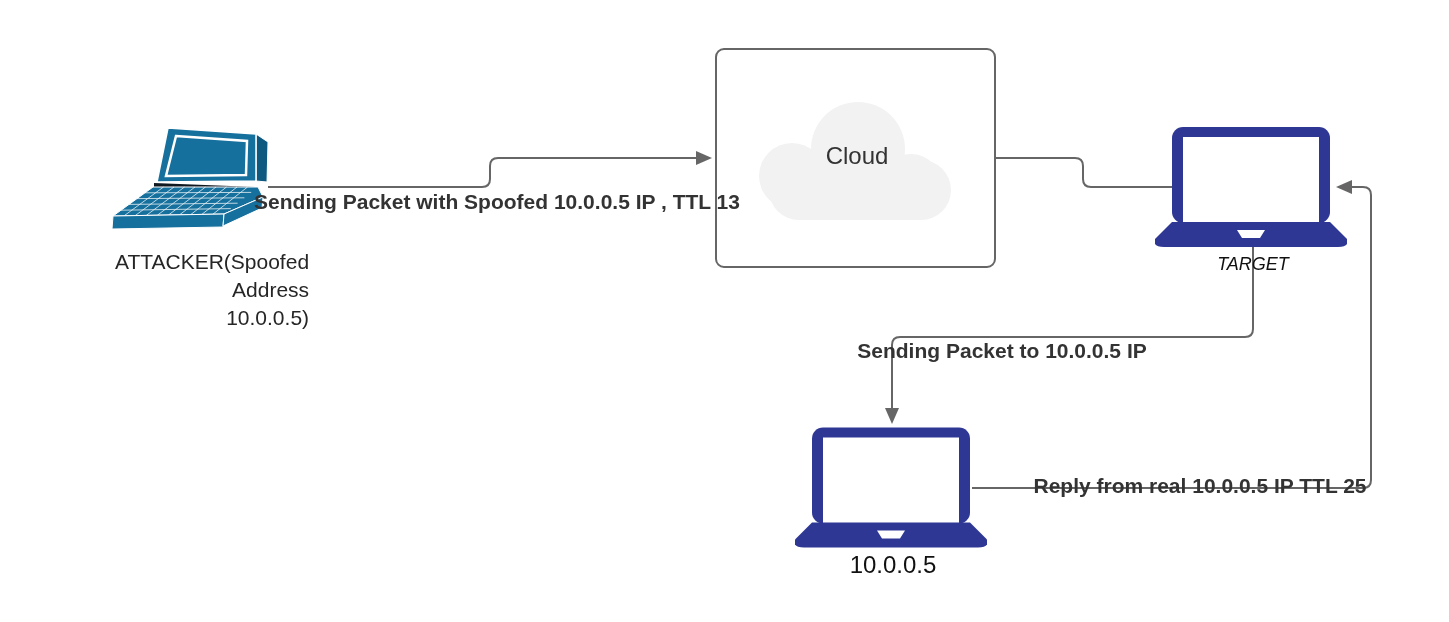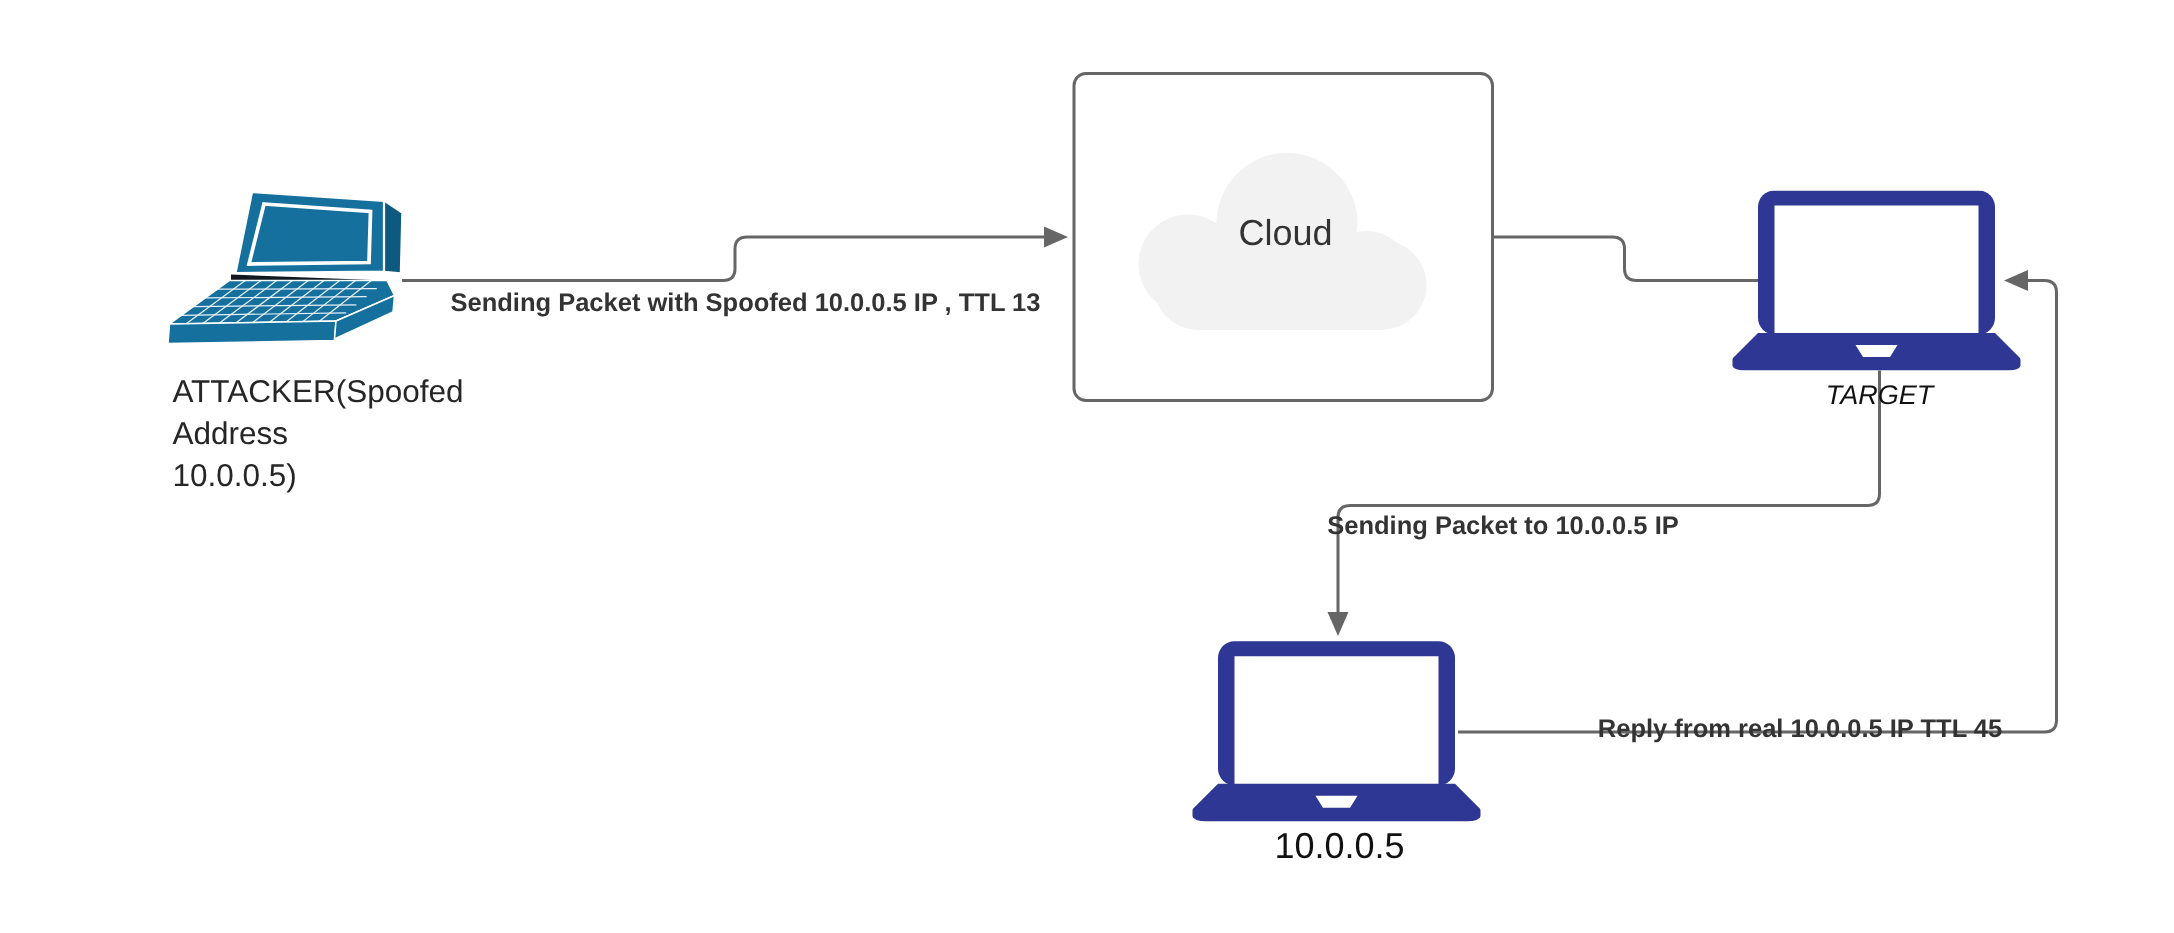--- a/index.html
+++ b/index.html
@@ -15,24 +15,24 @@
     position: absolute;
     left: 0; top: 0;
     z-index: 1;
   }
   .node-icon { position: absolute; z-index: 2; }
   .label {
     position: absolute;
     z-index: 3;
     transform: translate(-50%, -50%);
     white-space: nowrap;
-    text-align: left;
+    text-align: right;
   }
   .edge-label {
-    font-size: 17px;
+    font-size: 21px;
     font-weight: bold;
     color: #333333;
   }
   .node-label { color: #262626; margin-left: 22px; }
   .attacker-label {
     font-size: 21px;
     line-height: 28px;
     white-space: pre-line;
     color: #262626;
   }
@@ -138,15 +138,15 @@
   <div class="label cloud-label" style="left:857px; top:156px;">Cloud</div>
 
   <div class="label target-label" style="left:1253px; top:264px;">TARGET</div>
 
   <div class="label host-label" style="left:893px; top:565px;">10.0.0.5</div>
 
   <div class="label edge-label" style="left:497px; top:202px;">Sending Packet with Spoofed 10.0.0.5 IP , TTL 13</div>
 
   <div class="label edge-label" style="left:983px; top:351px;margin-left:19px;">Sending Packet to 10.0.0.5 IP</div>
 
-  <div class="label edge-label" style="left:1200px; top:486px;">Reply from real 10.0.0.5 IP TTL 45</div>
+  <div class="label edge-label" style="left:1200px; top:486px;">Reply from real 10.0.0.5 IP TTL 25</div>
 
 </div>
 
 </body></html>

